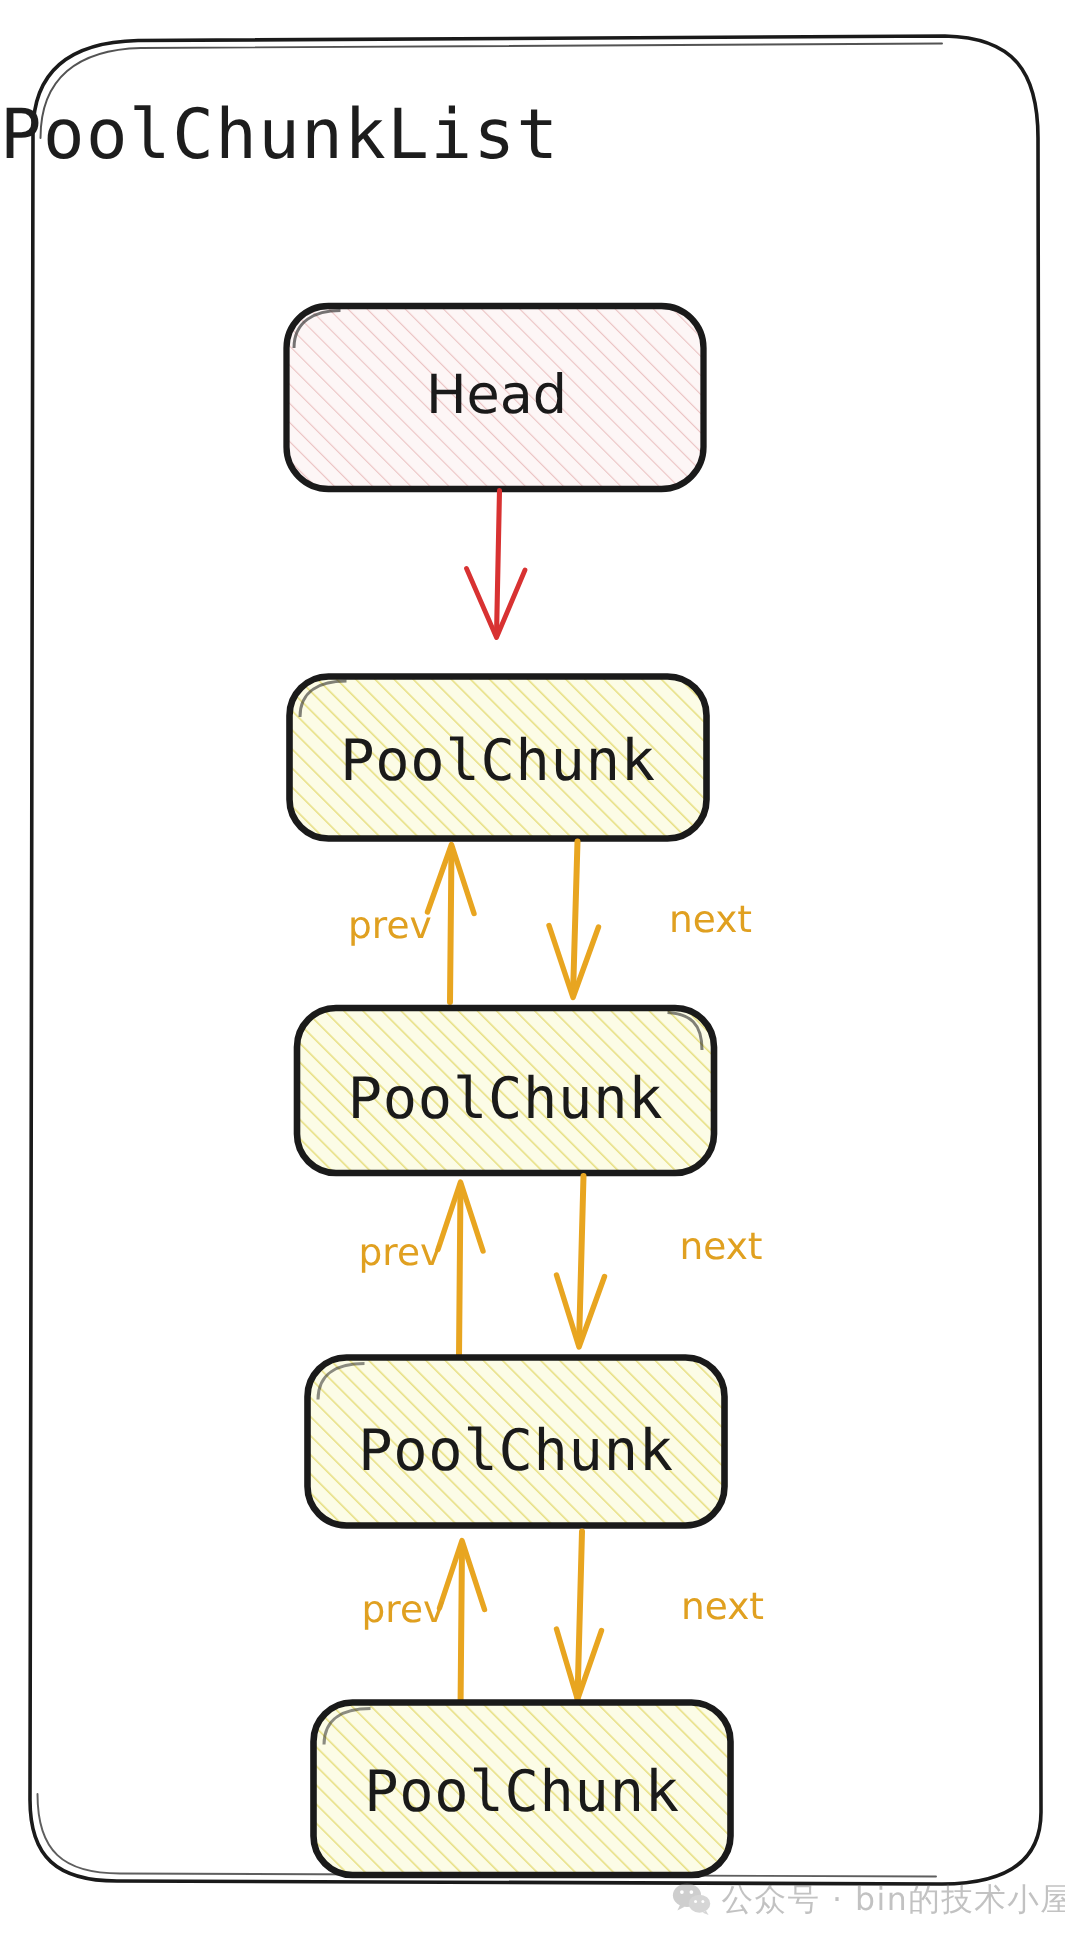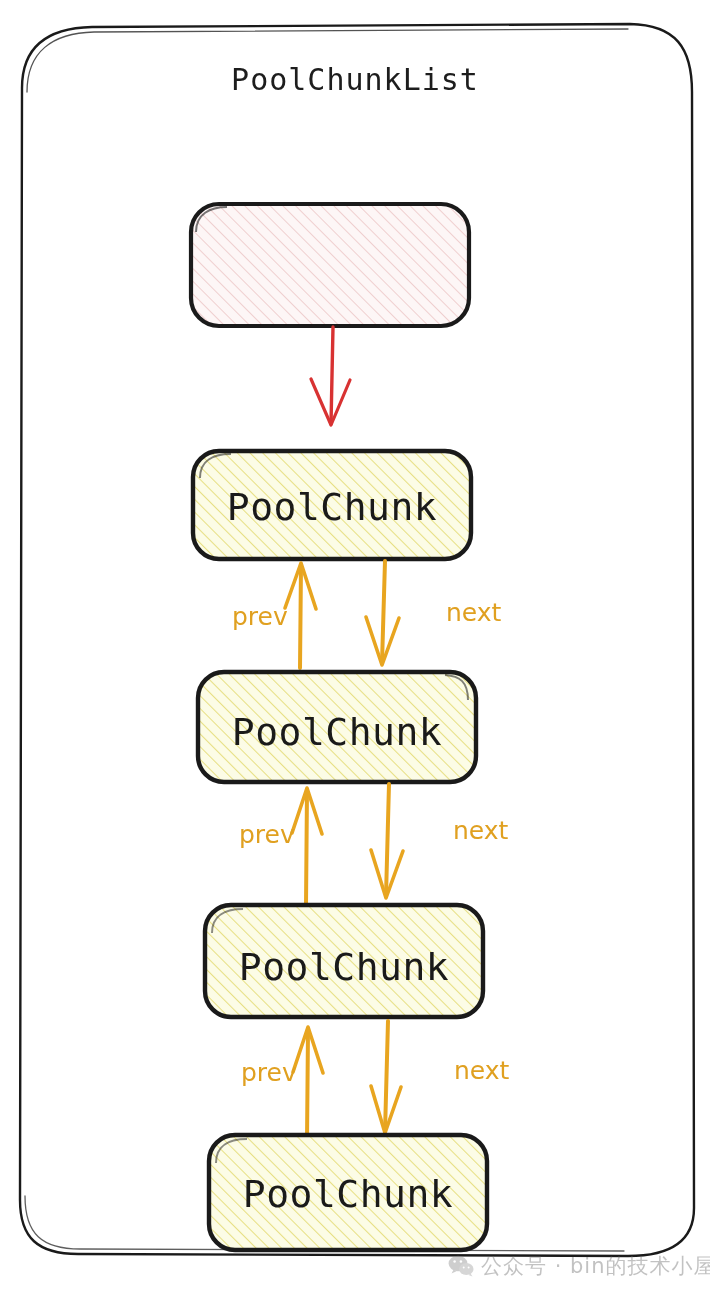--- a/index.html
+++ b/index.html
@@ -37,22 +37,21 @@
     position: absolute;
     white-space: nowrap;
     color: #1b1b1b;
     font-family: "DejaVu Sans Mono", monospace;
   }
 
   #diagram-title {
     left: 0;
     top: 62px;
     width: 710px;
-    text-align: center;
-    font-size: 30px;
+    font-size: 46px;
     letter-spacing: 1px;
     font-weight: 400;
     color: #1d1d1d;
   }
 
   .node-label {
     font-size: 34px;
     text-align: center;
     color: #1a1a1a;
   }
@@ -189,20 +188,21 @@
     </g>
 
     <g>
       <rect x="209" y="1135" width="278" height="115" rx="26" ry="26" fill="url(#hatch-yellow)" stroke="#1a1a1a" stroke-width="4.4" stroke-linejoin="round"></rect>
       <path d="M 216,1163 C 216,1145 230,1139 247,1139" fill="none" stroke="#1a1a1a" stroke-width="2" opacity="0.5"></path>
     </g>
   </svg>
 
   <div class="txt" id="diagram-title">PoolChunkList</div>
 
+  <div class="txt node-label" id="head-label">Head</div>
 
   <div class="txt node-label chunk-label" id="chunk-label-0">PoolChunk</div>
   <div class="txt node-label chunk-label" id="chunk-label-1">PoolChunk</div>
   <div class="txt node-label chunk-label" id="chunk-label-2">PoolChunk</div>
   <div class="txt node-label chunk-label" id="chunk-label-3">PoolChunk</div>
 
   <div class="txt edge-label" id="edge-prev-0">prev</div>
   <div class="txt edge-label" id="edge-next-0">next</div>
   <div class="txt edge-label" id="edge-prev-1">prev</div>
   <div class="txt edge-label" id="edge-next-1">next</div>

